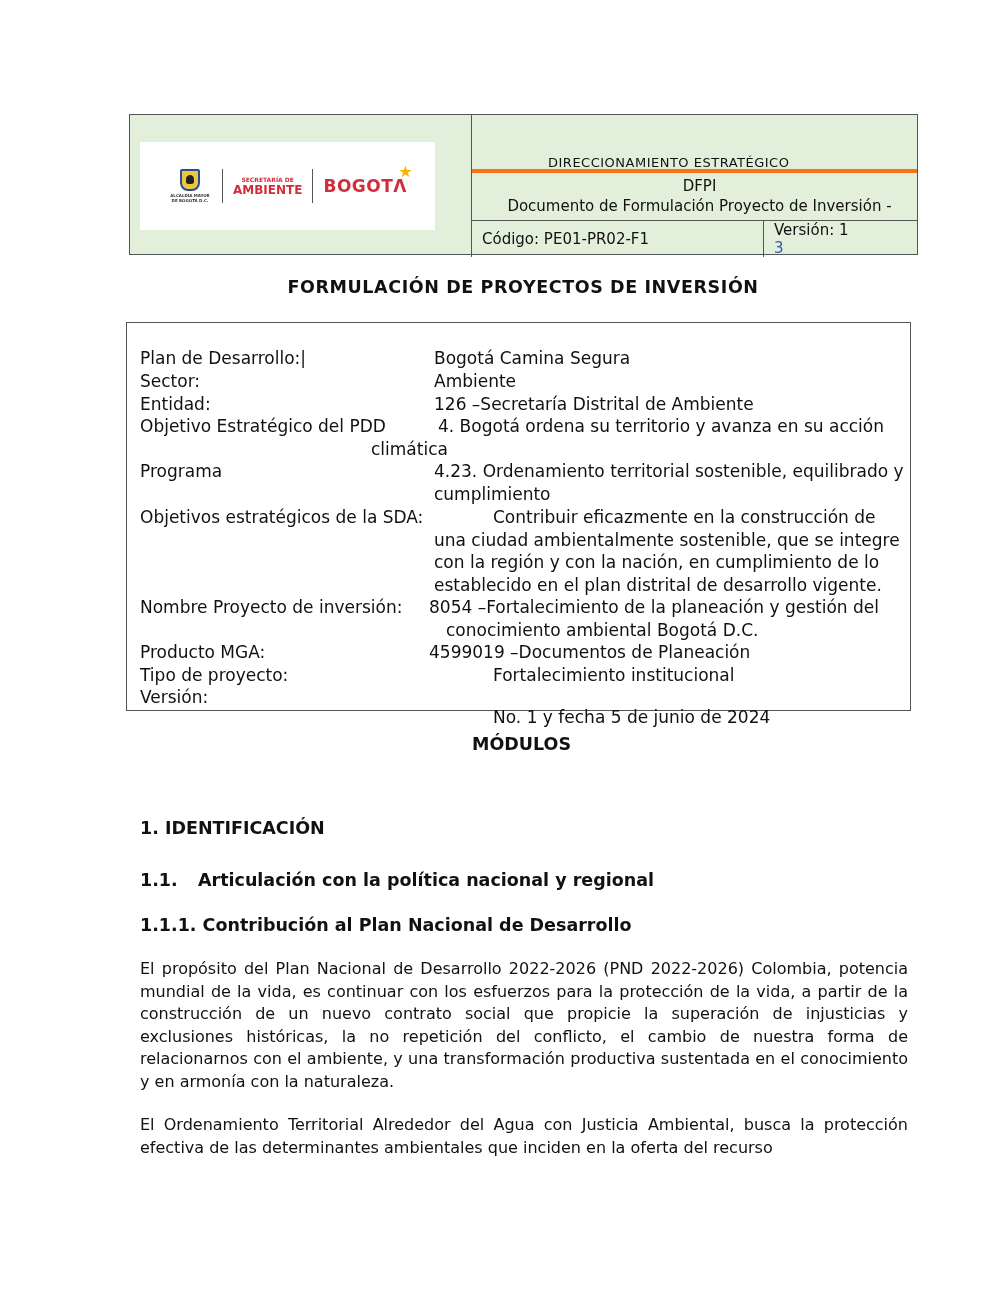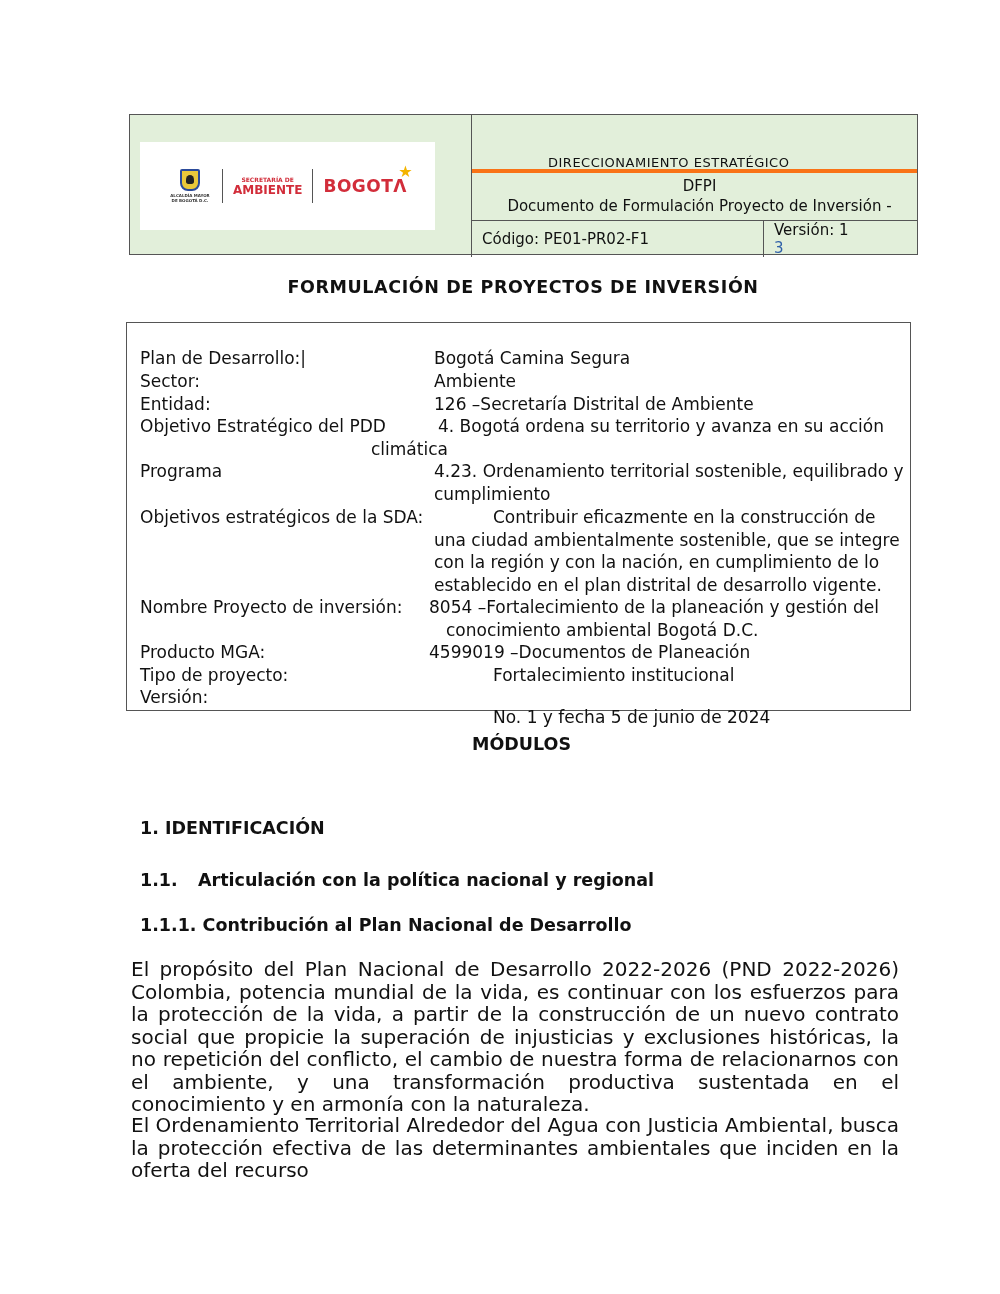--- a/index.html
+++ b/index.html
@@ -37,21 +37,21 @@
 
   .main-title { position: absolute; top: 277px; left: 0; width: 1046px; text-align: center; font-size: 17.5px; font-weight: bold; letter-spacing: 0.6px; }
 
   .info-box { position: absolute; left: 126px; top: 322px; width: 785px; height: 389px; border: 1px solid #555; }
   .info-row { position: absolute; left: 13px; font-size: 17px; line-height: 22.5px; white-space: nowrap; }
   .info-val { position: absolute; font-size: 17px; line-height: 22.5px; white-space: nowrap; }
 
   .section-title { position: absolute; font-size: 17.5px; font-weight: bold; }
   .modules { top: 734px; left: 0; width: 1043px; text-align: center; }
 
-  .para { position: absolute; left: 131px; width: 768px; font-size: 20px; line-height: 22.5px; text-align: justify; }
+  .para { position: absolute; left: 140px; width: 768px; font-size: 16px; line-height: 22.5px; text-align: justify; }
 </style>
 </head>
 <body>
 
 <div class="header-table">
   <div class="logo-cell">
     <div class="logo-box">
       <div class="crest">
         <div class="crest-shield"></div>
         <div class="crest-text" style="width:44px;">ALCALDÍA MAYOR DE BOGOTÁ D.C.</div>

